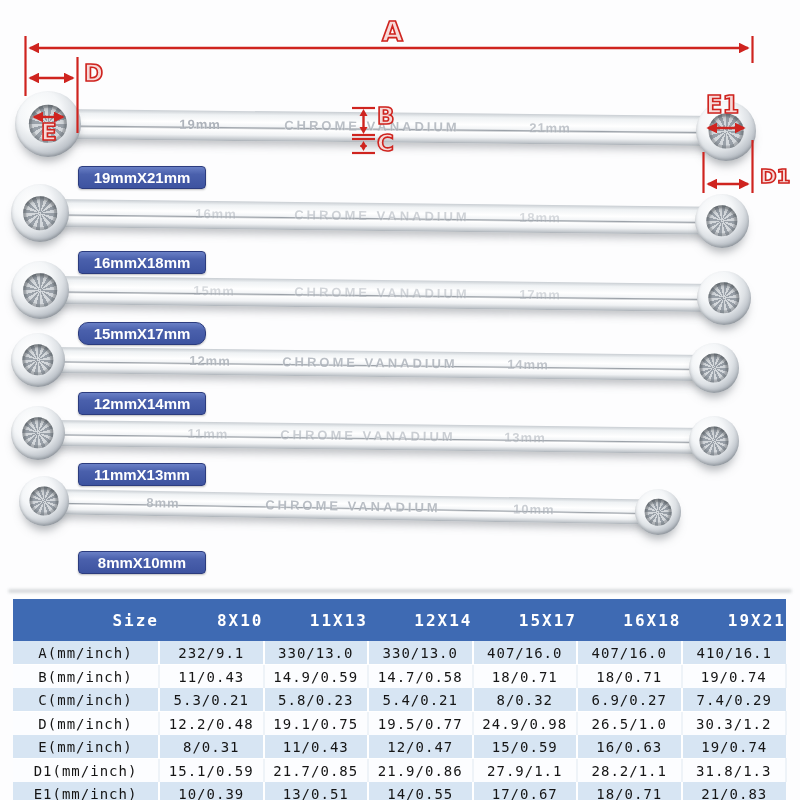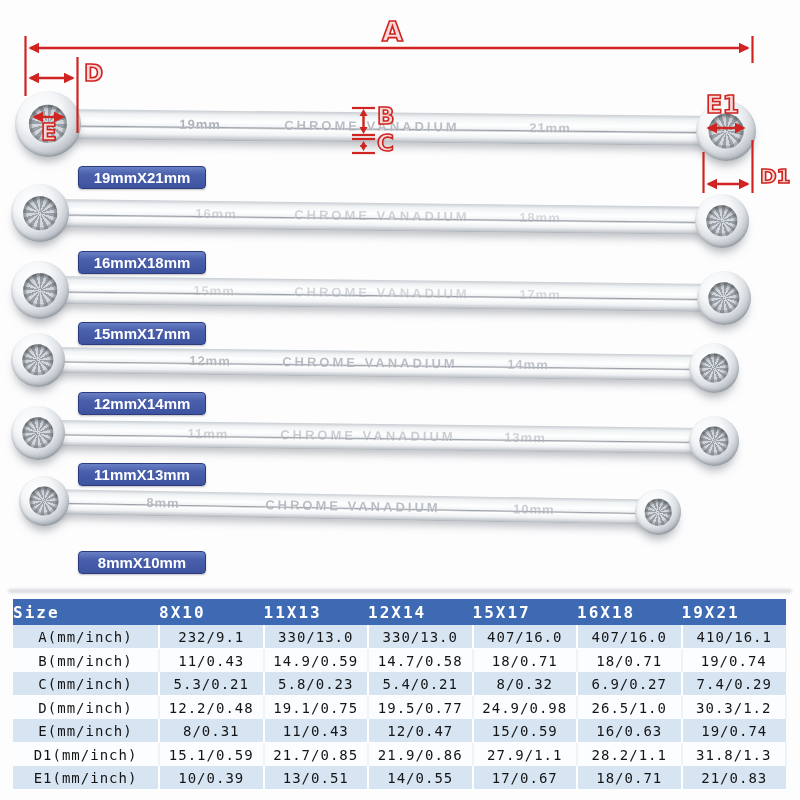--- a/index.html
+++ b/index.html
@@ -38,21 +38,21 @@
     color:#f6d9d8;-webkit-text-stroke:1.6px #cf241f;text-shadow:0 0 1px #cf241f;
     line-height:1;}
 
   
   .table-top-line{position:absolute;left:8px;top:589px;width:784px;height:4px;
     background:#cfd2d5;filter:blur(1.5px);border-radius:2px;opacity:.8;}
   #spec-table{position:absolute;left:13px;top:599px;width:774px;
     border-collapse:collapse;table-layout:fixed;
     font-family:"DejaVu Sans Mono",monospace;}
   #spec-table th{background:#3e6ab3;color:#ffffff;font-size:16px;font-weight:bold;
-    letter-spacing:2px;height:26px;padding:0;text-align:left;}
+    letter-spacing:2px;height:42px;padding:0;text-align:right;}
   #spec-table td{height:23px;font-size:14px;color:#151515;text-align:center;
     letter-spacing:1px;padding:0;white-space:nowrap;}
   #spec-table tbody tr:nth-child(odd) td{background:#d7e5f3;
     border-bottom:1px solid #fff;border-right:2px solid #fff;}
   #spec-table tbody tr:nth-child(even) td{background:#fcfdff;
     border-right:2px solid #eef3f8;}
   #spec-table td:last-child,#spec-table tbody tr:nth-child(odd) td:last-child{border-right:none;}
 </style>
 </head>
 <body>
@@ -138,21 +138,21 @@
     <div class="ring" style="left:19px;top:476px;width:50px;height:50px;">
         <div class="hole"></div>
       </div>
     <div class="ring" style="left:635px;top:489px;width:46px;height:46px;">
         <div class="hole"></div>
       </div>
   </div>
 
   <div class="size-badge" style="top:166px;">19mmX21mm</div>
   <div class="size-badge" style="top:251px;">16mmX18mm</div>
-  <div class="size-badge" style="top:322px;">15mmX17mm</div>
+  <div class="size-badge" style="top:322px;border-radius:10px;">15mmX17mm</div>
   <div class="size-badge" style="top:392px;">12mmX14mm</div>
   <div class="size-badge" style="top:463px;">11mmX13mm</div>
   <div class="size-badge" style="top:551px;">8mmX10mm</div>
 
   <svg id="dim-svg" width="800" height="800" viewBox="0 0 800 800">
     <defs>
       <marker id="arr" viewBox="0 0 10 10" refX="8.5" refY="5" markerWidth="4.5" markerHeight="4.5" orient="auto-start-reverse" fill="#cf241f">
         <path d="M0,0 L10,5 L0,10 z"></path>
       </marker>
     </defs>

